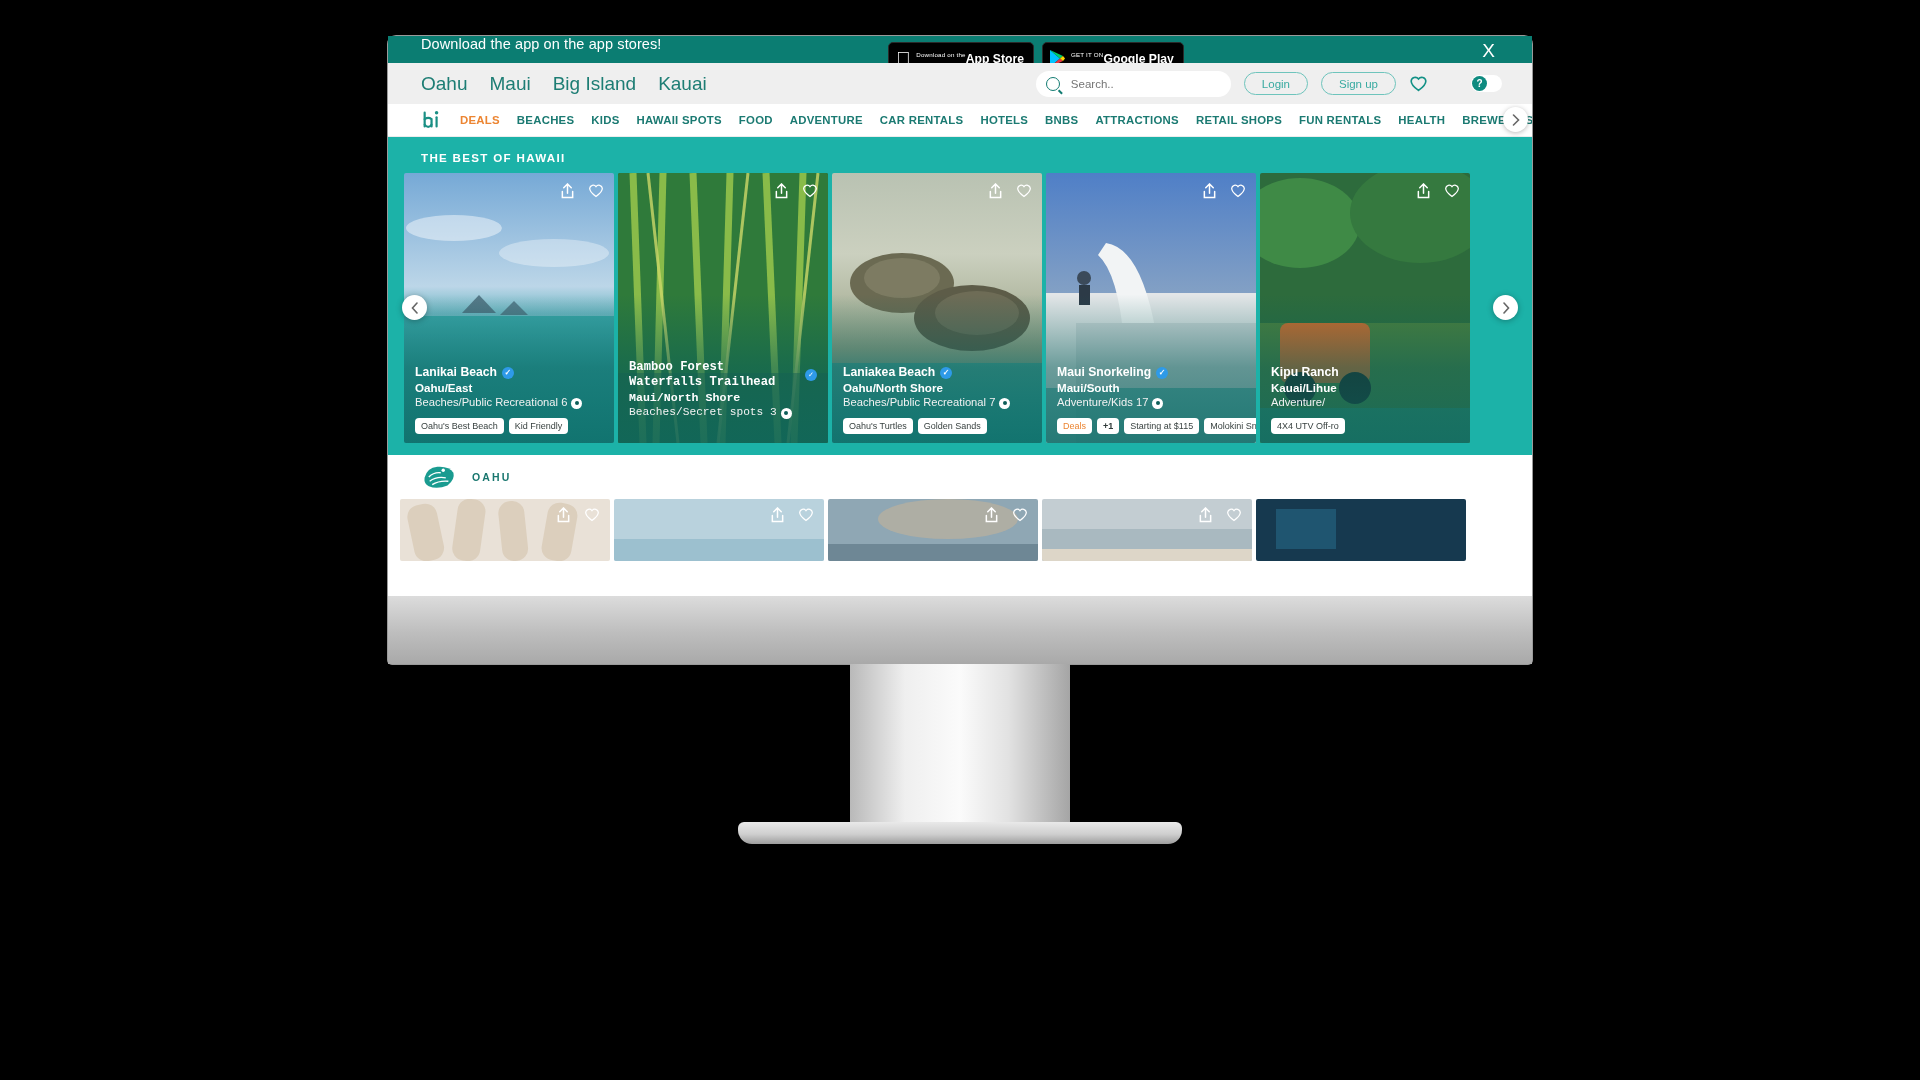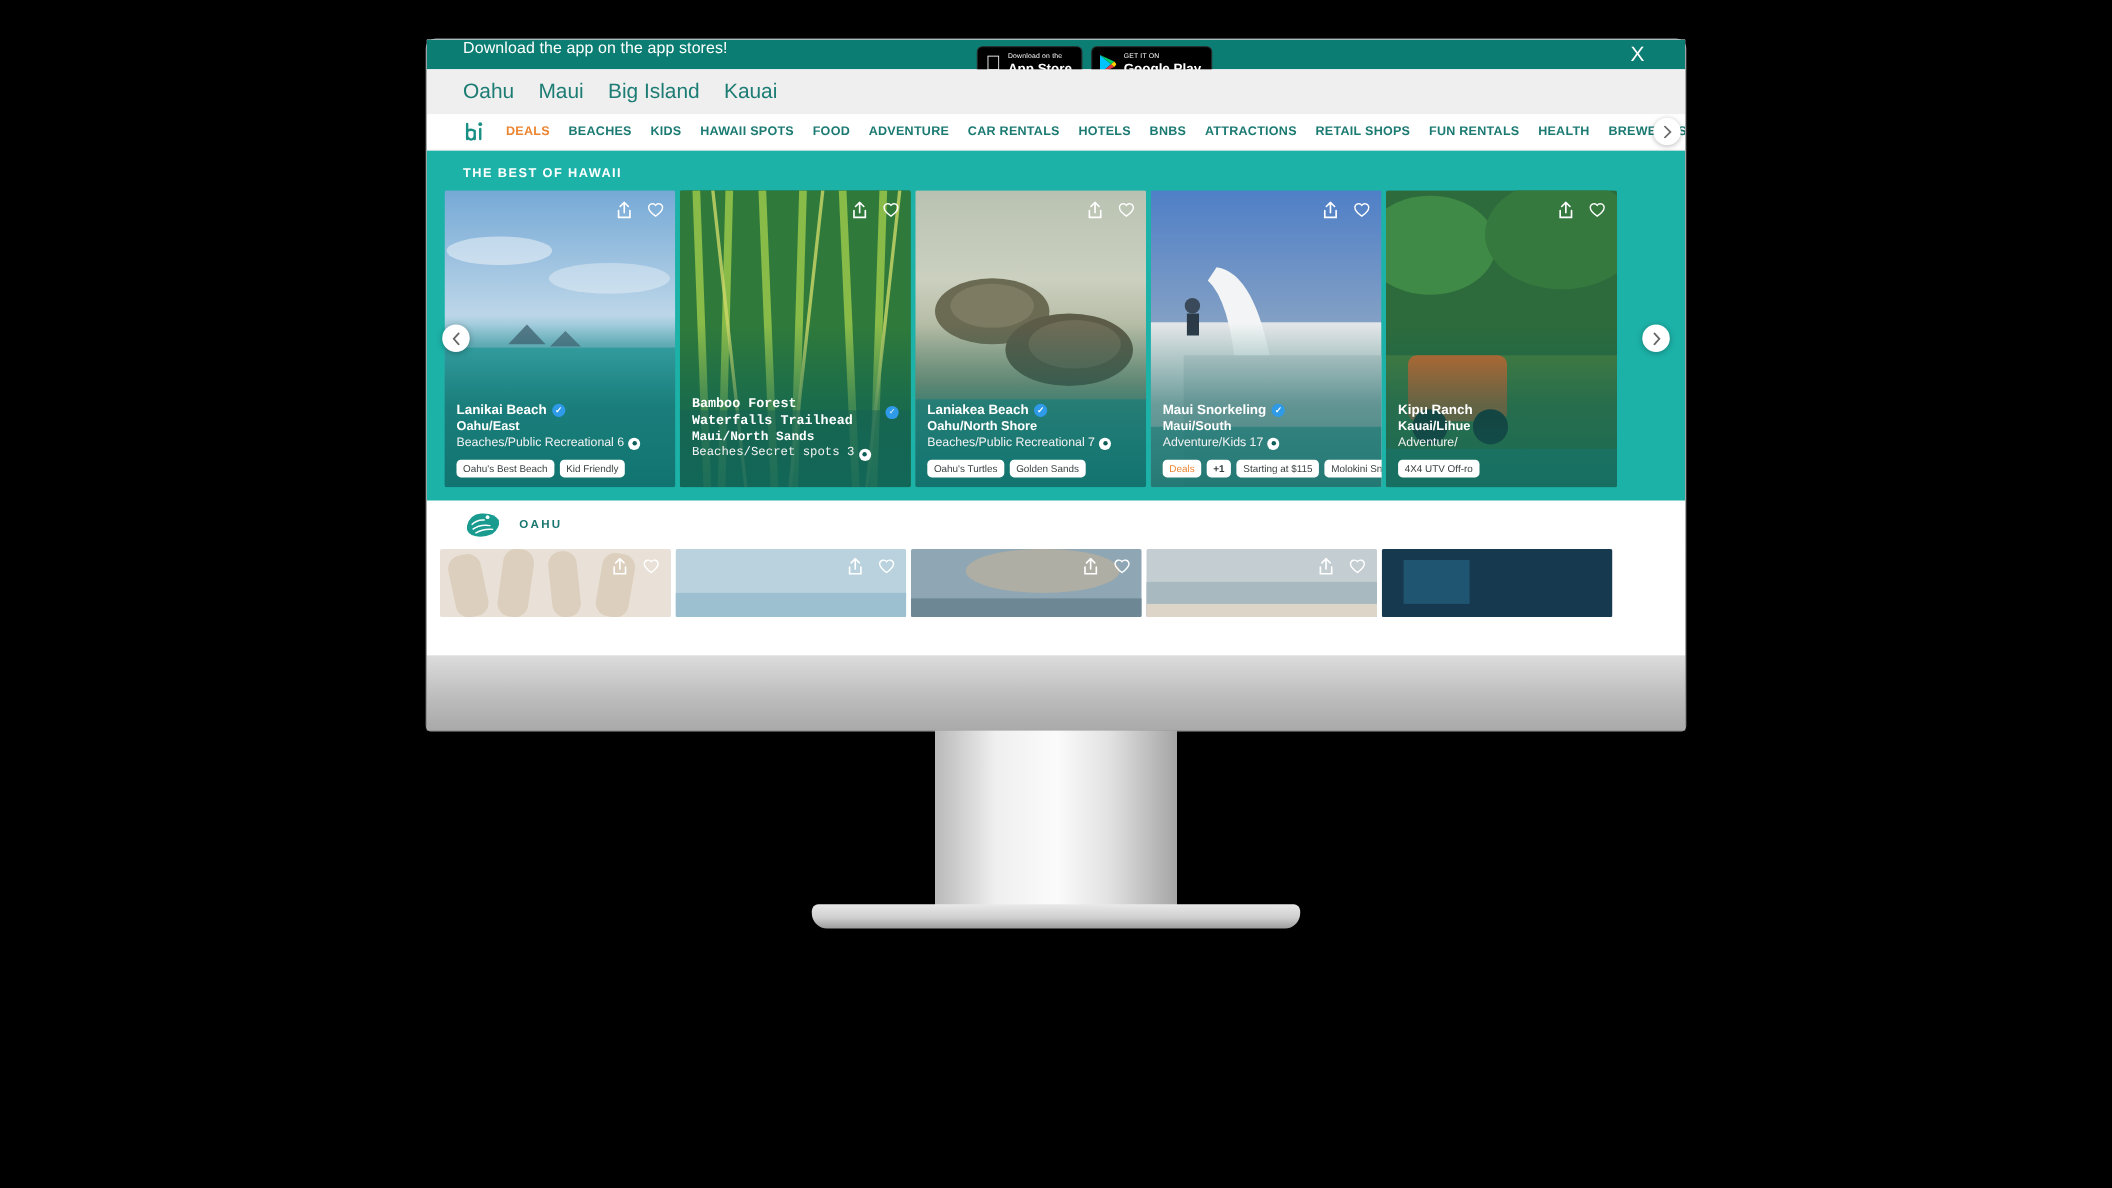--- a/index.html
+++ b/index.html
@@ -24,21 +24,21 @@
   
   .page{position:absolute;left:0;top:0;width:1144px;height:560px;background:#fff;}
 
   
   .appbar{position:relative;height:27px;background:#0b7d72;display:flex;align-items:flex-start;}
   .appbar-text{color:#fff;font-size:14.5px;margin-left:33px;letter-spacing:.1px;}
   .store-badges{position:absolute;left:500px;top:6px;display:flex;gap:8px;}
   .badge{height:31px;background:#000;border-radius:5px;display:flex;align-items:center;
     padding:0 9px 0 7px;gap:6px;border:1px solid #2a2a2a;}
   .badge .gl{font-size:19px;line-height:1;color:#fff;}
-  .badge .tt{display:flex;flex-direction:column;justify-content:center;line-height:1;}
+  .badge .tt{display:flex;justify-content:center;line-height:1;}
   .badge .tt .s{font-size:6.2px;color:#fff;letter-spacing:.2px;}
   .badge .tt .b{font-size:12.2px;color:#fff;font-weight:600;margin-top:1px;}
   .gplay-wrap{width:15px;height:17px;position:relative;display:flex;align-items:center;}
   .gplay-wrap svg{display:block;}
   .close-x{position:absolute;right:37px;top:50%;transform:translateY(-50%);color:#fff;
     font-size:19px;font-weight:500;cursor:pointer;line-height:1;}
 
   
   .islandbar{height:41px;background:#efefef;display:flex;align-items:center;position:relative;}
   .islands{display:flex;gap:22px;margin-left:33px;}
@@ -144,20 +144,41 @@
           <div class="close-x">X</div>
         </div>
 
         <div class="islandbar">
           <div class="islands">
             <span class="island">Oahu</span>
             <span class="island">Maui</span>
             <span class="island">Big Island</span>
             <span class="island">Kauai</span>
           </div>
+          <div class="rightgrp">
+            <div class="search">
+              <span class="mg"></span>
+              <input placeholder="Search.." style="">
+            </div>
+            <div class="pillbtn">Login</div>
+            <div class="pillbtn">Sign up</div>
+            <div class="icbtn">
+              <svg width="19" height="17" viewBox="0 0 24 22">
+                  <path d="M12 20S2.5 13.5 2.5 7.8A5.3 5.3 0 0 1 12 5.2 5.3 5.3 0 0 1 21.5 7.8C21.5 13.5 12 20 12 20z" fill="none" stroke="#139186" stroke-width="2.1"></path>
+                </svg>
+            </div>
+            <div class="icbtn burger">
+                <i></i>
+                <i></i>
+                <i></i>
+              </div>
+            <div class="toggle">
+              <span class="knob">?</span>
+            </div>
+          </div>
         </div>
 
         <div class="catbar">
           <div class="logo">
             <svg width="22" height="22" viewBox="0 0 24 24">
               <path d="M4 4 L4 19" stroke="#1a8f84" stroke-width="2.4" fill="none" stroke-linecap="round"></path>
               <path d="M4 11 Q8 8.5 11.5 11 L11.5 19" stroke="#1a8f84" stroke-width="2.4" fill="none" stroke-linecap="round"></path>
               <path d="M4 17 Q8 22 11.5 17" stroke="#1a8f84" stroke-width="2.2" fill="none" stroke-linecap="round"></path>
               <path d="M17 9 L17 19" stroke="#1a8f84" stroke-width="2.4" fill="none" stroke-linecap="round"></path>
               <circle cx="17" cy="4.2" r="1.9" fill="#1a8f84"></circle>
@@ -275,21 +296,21 @@
                   <svg width="16" height="15" viewBox="0 0 24 22">
                       <path d="M12 20S2.5 13.5 2.5 7.8A5.3 5.3 0 0 1 12 5.2 5.3 5.3 0 0 1 21.5 7.8C21.5 13.5 12 20 12 20z" fill="none" stroke="#fff" stroke-width="1.9"></path>
                     </svg>
                 </span>
               </div>
               <div class="card-body" style="bottom:22px;font-family:Liberation Mono, monospace;">
                 <div class="c-title">
                   <span>Bamboo Forest Waterfalls Trailhead</span>
                   <span class="verified">✓</span>
                 </div>
-                <div class="c-sub">Maui/North Sands</div>
+                <div class="c-sub">Maui/North Shore</div>
                 <div class="c-meta">
                   <span>Beaches/Secret spots 3</span>
                   <span class="eye">
                       <i></i>
                     </span>
                 </div>
               </div>
             </div>
 
             <div class="card">

